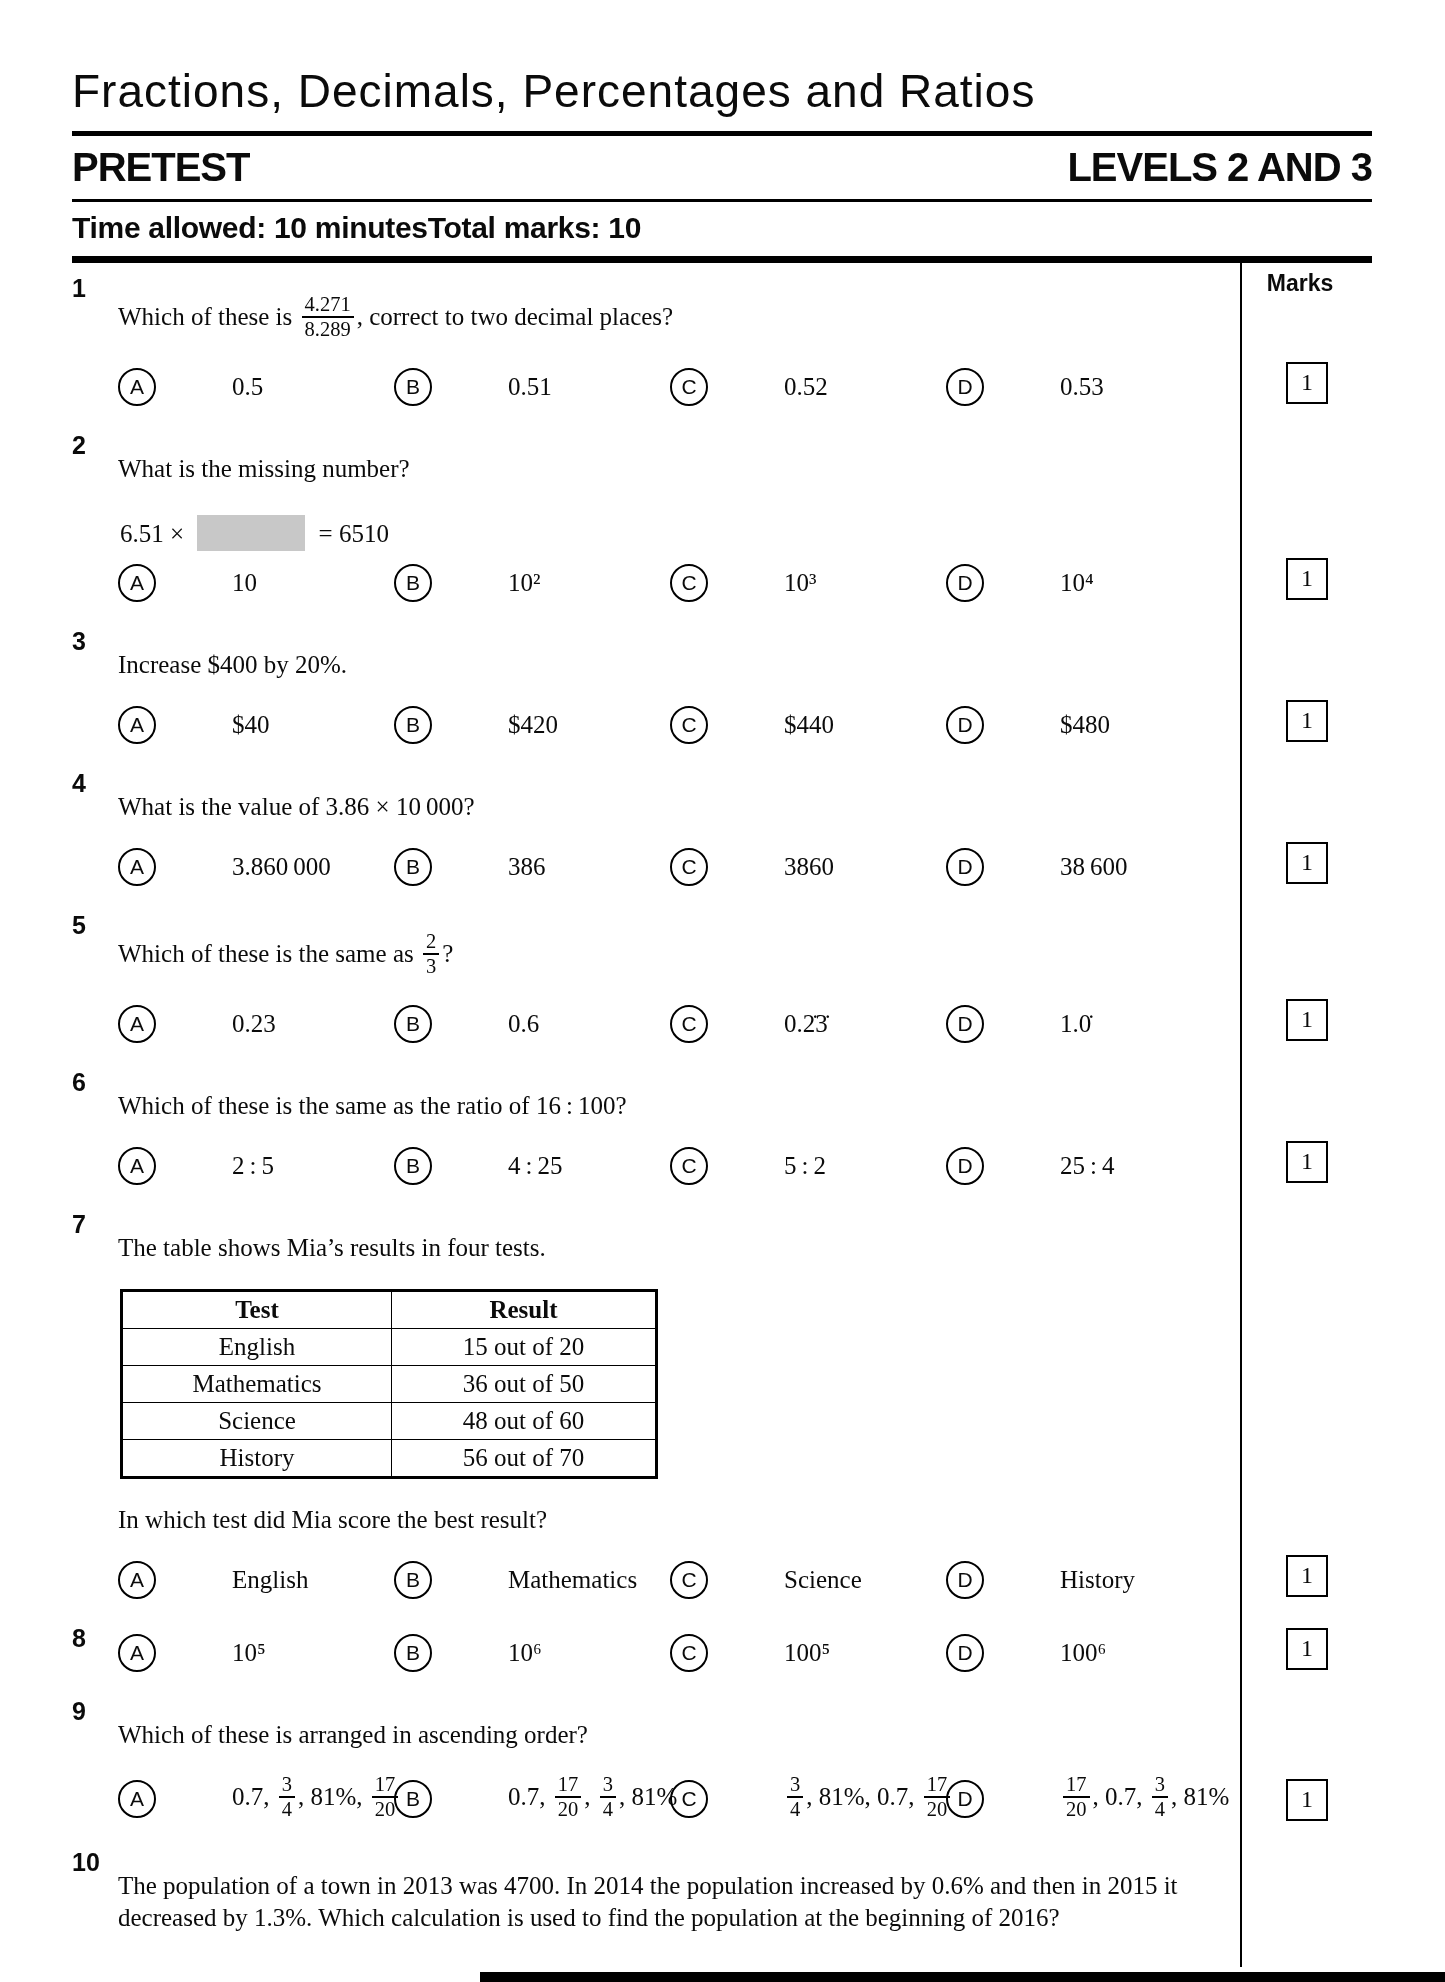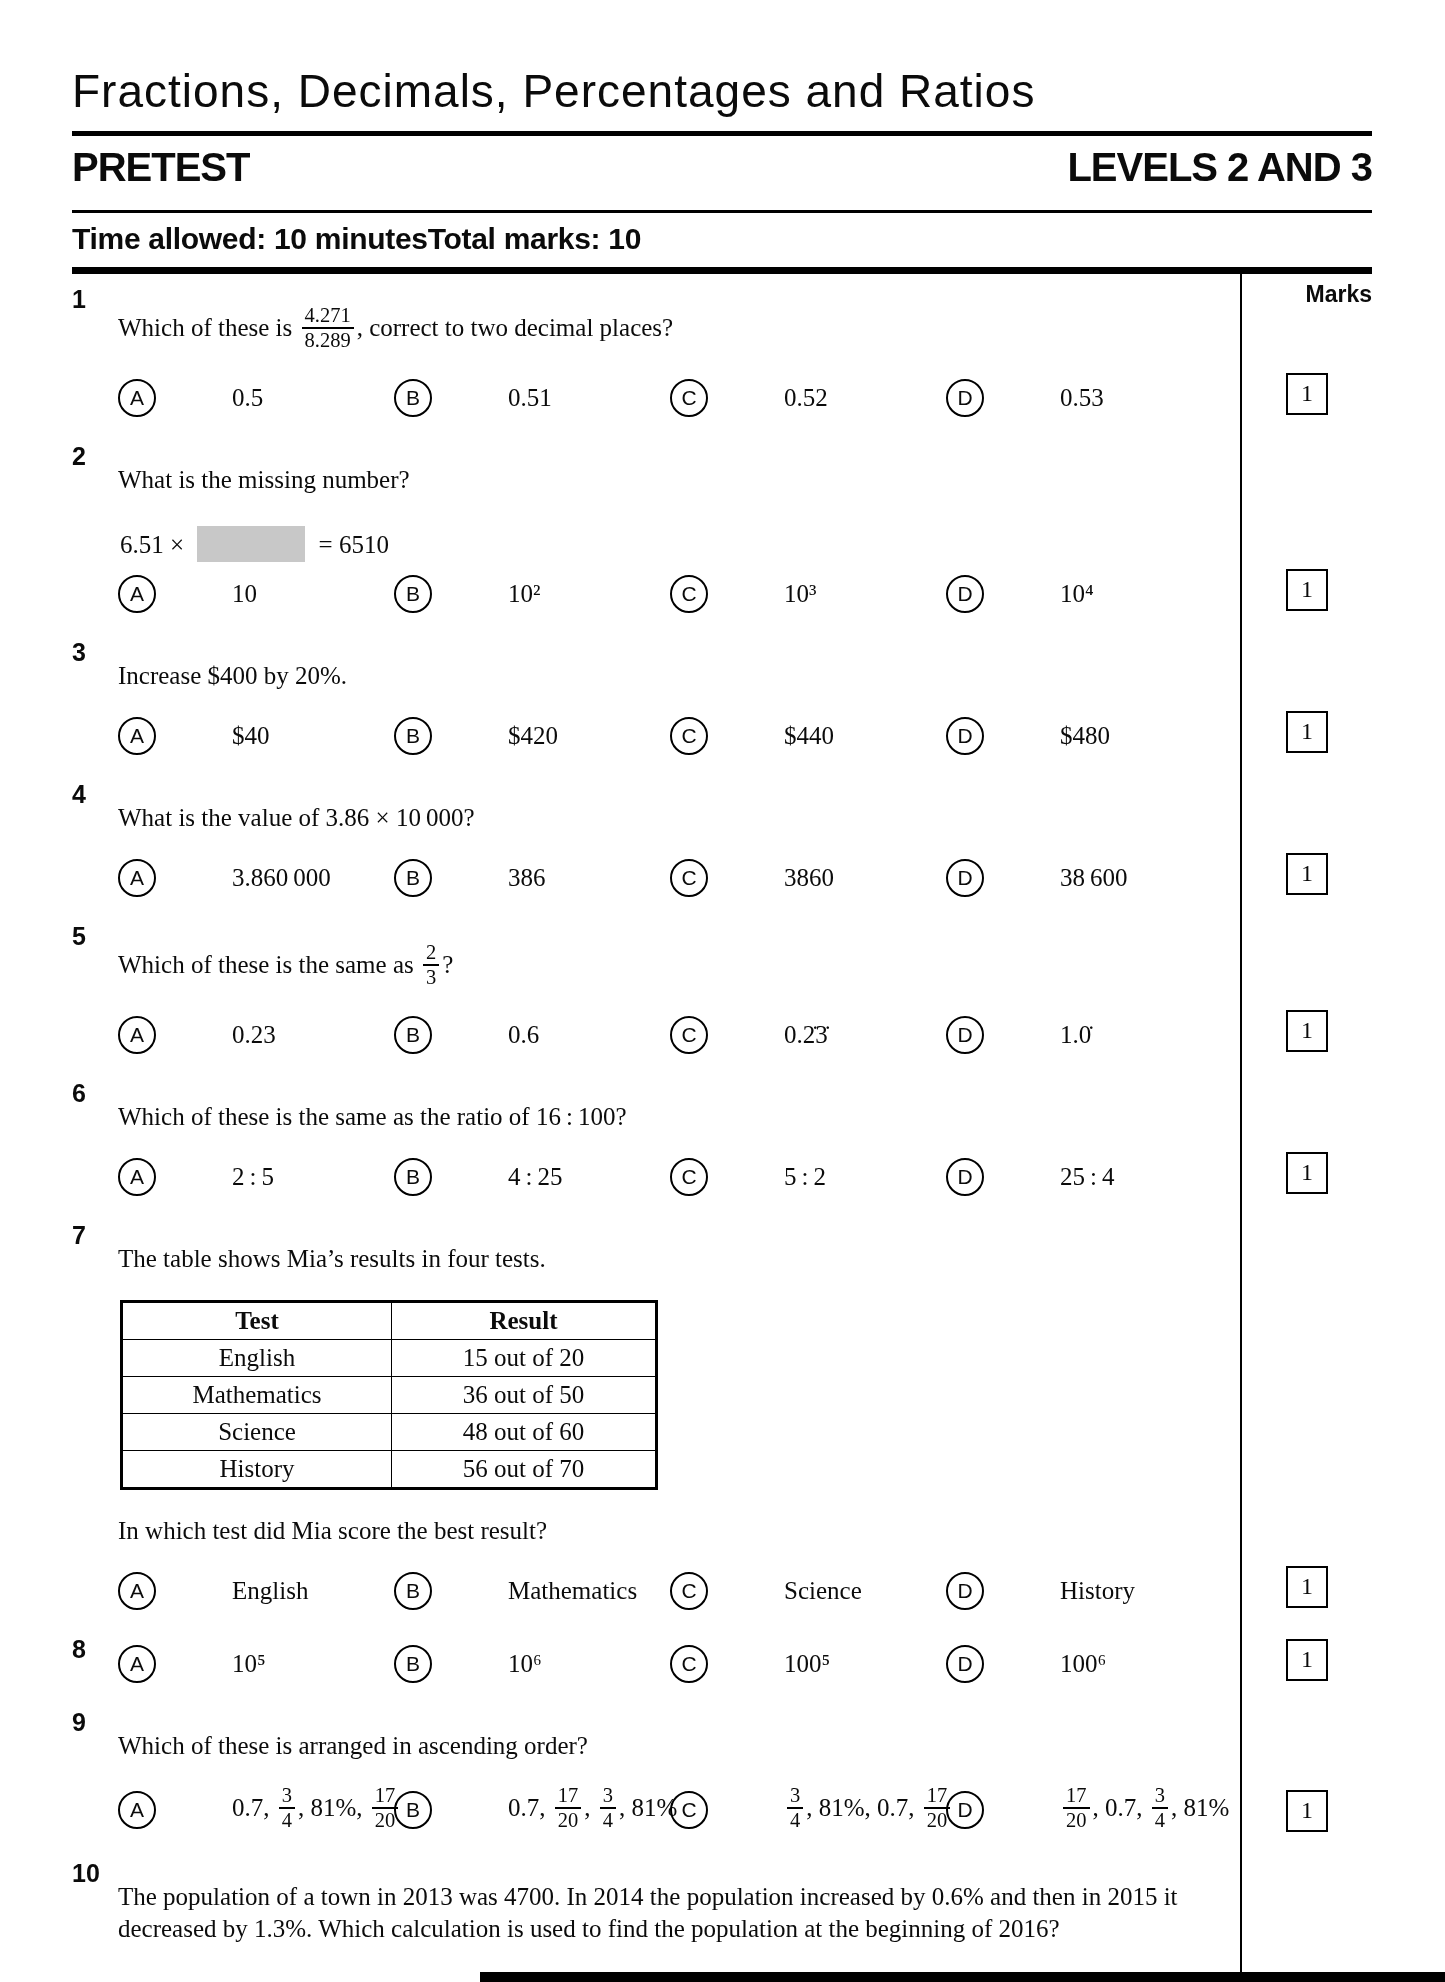--- a/index.html
+++ b/index.html
@@ -9,37 +9,37 @@
     font-family:"Liberation Serif","DejaVu Serif",serif;color:#0b0b0b;
   }
   .page{padding:66px 73px 0 72px;}
 
   
   .title{
     font-family:"Liberation Sans","DejaVu Sans",sans-serif;
     font-weight:400;font-size:46px;letter-spacing:1px;line-height:1.1;
   }
   .rule-title{height:5px;background:#000;margin-top:14px;}
-  .row-pretest{display:flex;justify-content:space-between;align-items:center;padding:9px 0 20px;}
+  .row-pretest{display:flex;justify-content:space-between;align-items:center;padding:9px 0 9px;}
   .pretest,.levels{
     font-family:"Liberation Sans","DejaVu Sans",sans-serif;
     font-weight:700;font-size:40px;letter-spacing:-1px;
   }
   .rule-thin{height:3px;background:#000;}
   .row-time{
     display:flex;justify-content:flex-start;padding:9px 0 11px;
     font-family:"Liberation Sans","DejaVu Sans",sans-serif;font-weight:700;font-size:30px;letter-spacing:-0.3px;
   }
   .rule-thick{height:7px;background:#000;}
 
   
   .main{position:relative;}
   .vline{position:absolute;top:0;bottom:0;right:130px;width:2px;background:#000;}
   .marks-head{
-    position:absolute;top:7px;right:0;width:130px;text-align:right;
+    position:absolute;top:7px;right:7px;width:130px;text-align:center;
     font-family:"Liberation Sans","DejaVu Sans",sans-serif;font-weight:700;font-size:23px;
   }
   .question{display:flex;}
   .q-left{flex:1;display:flex;padding:14px 26px 8px 0;min-width:0;}
   .question.first .q-left{padding-top:8px;}
   .q-num{
     width:46px;flex:none;font-family:"Liberation Sans","DejaVu Sans",sans-serif;
     font-weight:700;font-size:25px;padding-top:3px;
   }
   .q-content{flex:1;font-size:25px;min-width:0;}

